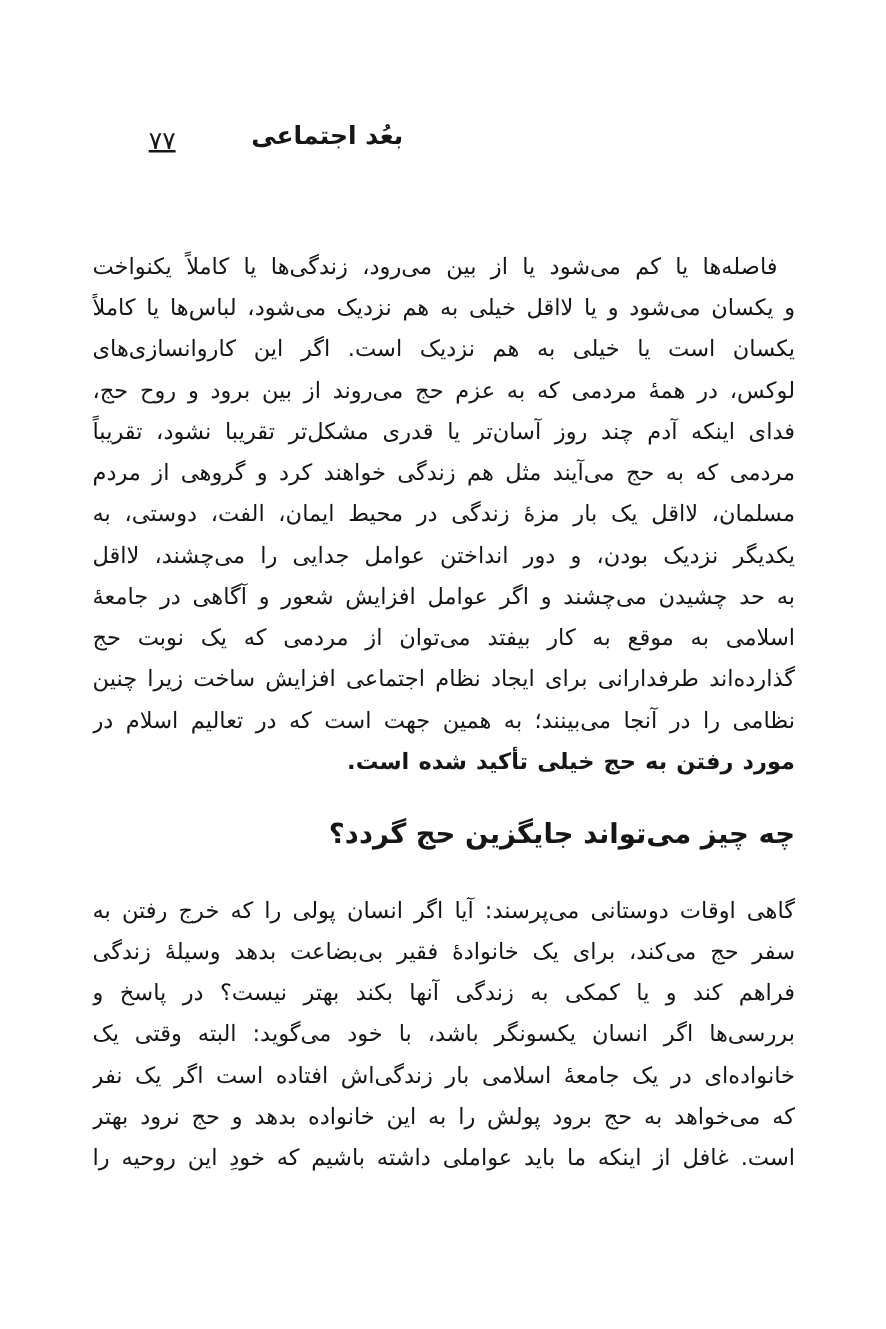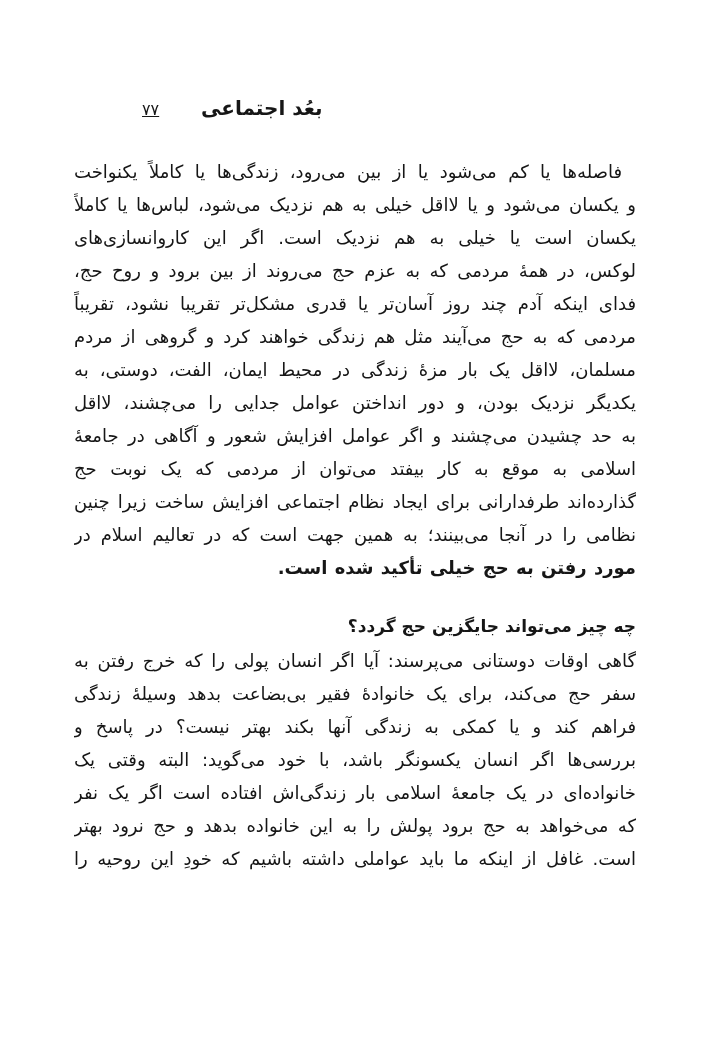--- a/index.html
+++ b/index.html
@@ -8,45 +8,45 @@
     background:#ffffff;
     font-family:"DejaVu Sans", sans-serif;
     color:#161616;
     overflow:hidden;
   }
   .page { position:relative; width:709px; height:1063px; background:#ffffff; }
 
   
   .header { position:absolute; top:0; left:0; width:709px; height:140px; }
   .page-number {
-    position:absolute; left:142px; top:100px;
-    font-size:16px; letter-spacing:1px;text-decoration:underline;
+    position:absolute; left:119px; top:100px;
+    font-size:20px; letter-spacing:1px;text-decoration:underline;
   }
   .running-title {
     position:absolute; left:201px; top:96px;
     font-size:20px; font-weight:700;
   }
 
   
   .textcol {
     position:absolute; left:74px; top:155px; width:562px;
     direction:rtl;
     font-size:18px; line-height:33px;
   }
   .ln {
     height:33px; overflow:hidden;
     text-align:justify; text-align-last:justify;
     word-spacing:1px;
   }
   .ln.lastline { text-align-last:right;font-weight:bold; }
-  .ln.indent { padding-right:14px; }
+  .ln.indent { padding-right:14px;margin-top:42px; }
   .section-heading {
-    margin:24px 0 0 0;
+    margin:24px 0 26px 0;
     height:36px; line-height:36px; overflow:hidden;
-    font-size:17px; font-weight:700;
+    font-size:22px; font-weight:700;
     text-align:right;
   }
 </style>
 </head>
 <body>
 
 <div class="page">
 
   <div class="header">
     <span class="page-number">۷۷</span>

